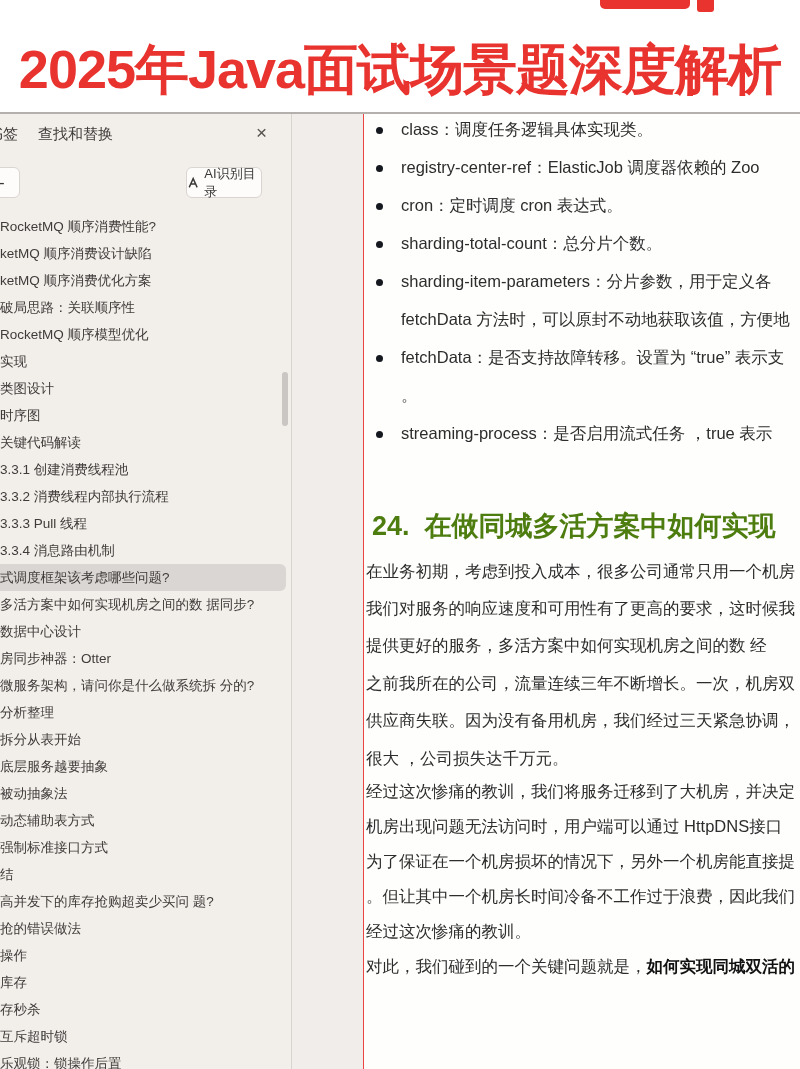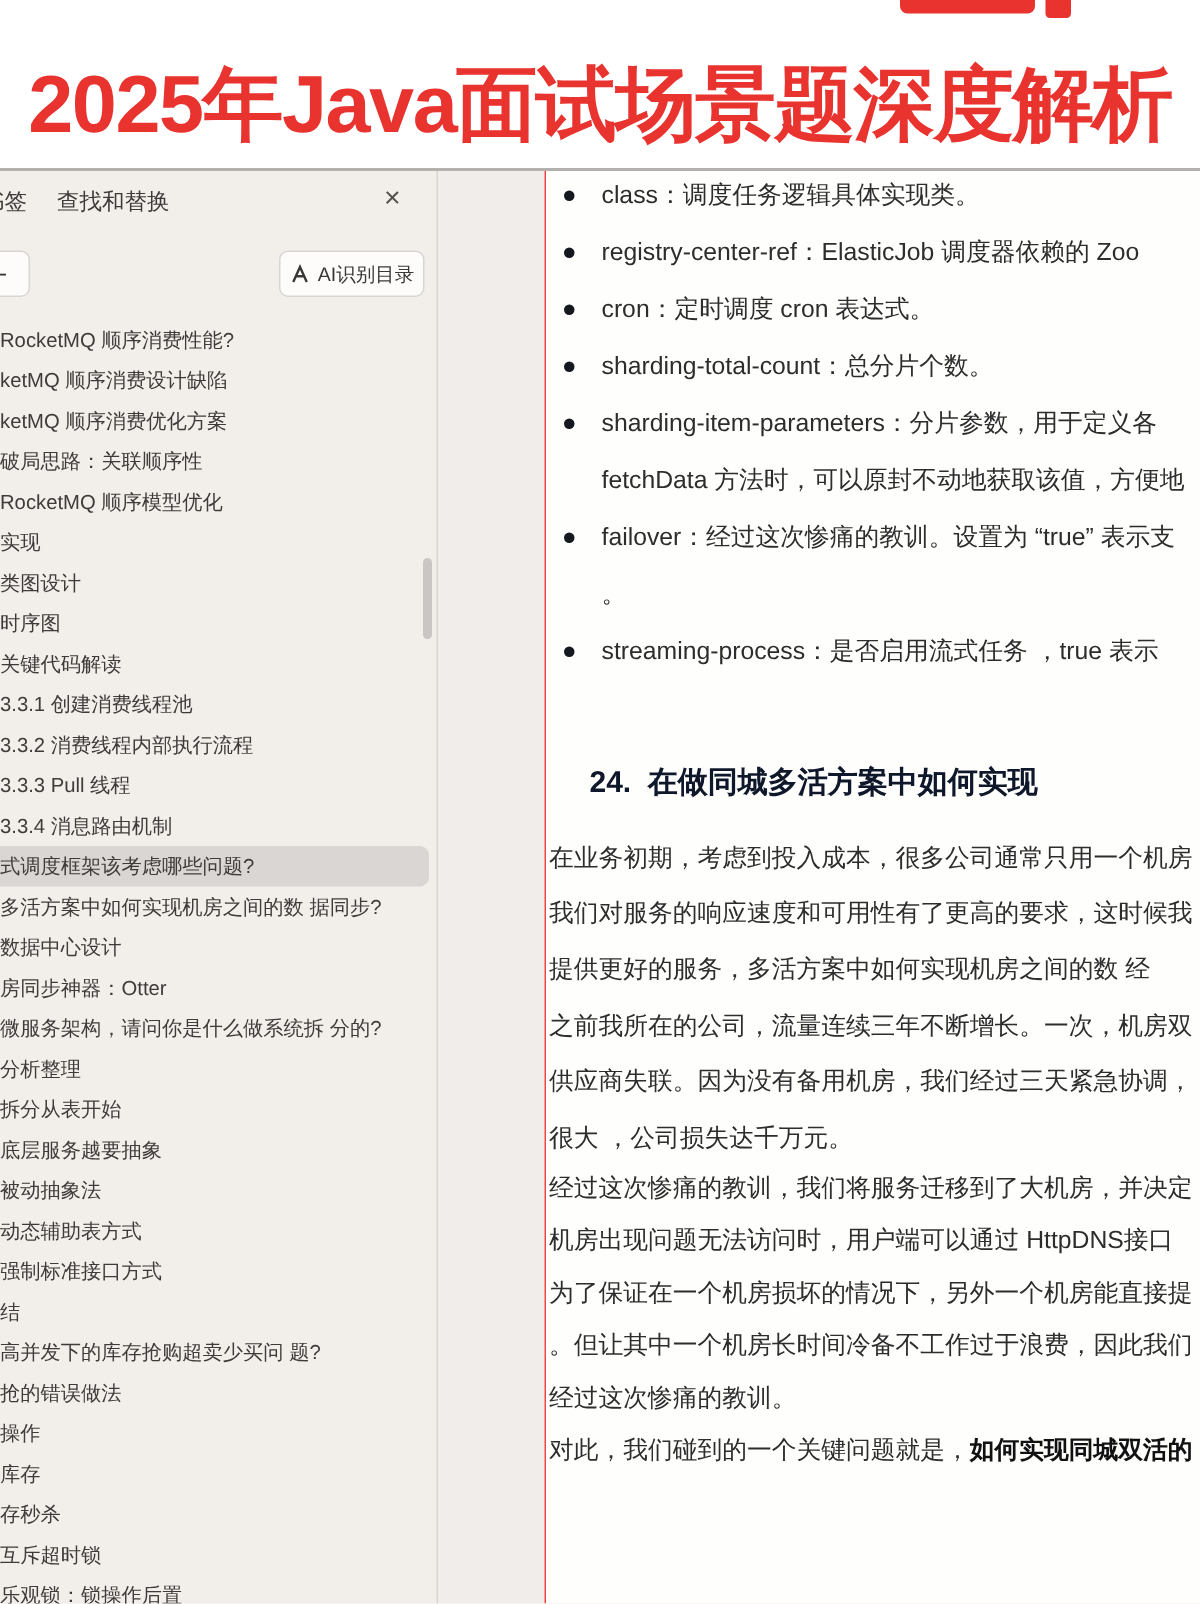--- a/index.html
+++ b/index.html
@@ -27,43 +27,43 @@
   
   .sb-tabs { position:absolute; top:11px; left:-12px; display:flex; gap:20px; font-size:15px; color:#3d3b39; white-space:nowrap; }
   .sb-tab { cursor:default; }
   .sb-close { position:absolute; top:9px; left:256px; font-size:19px; color:#55524f; line-height:20px; }
   .sb-btn {
     position:absolute; top:53px; height:31px; background:#fdfcfb;
     border:1px solid #d9d5d1; border-radius:6px; display:flex; align-items:center;
     justify-content:center; font-size:13px; color:#3a3836;
   }
   .btn-collapse { left:-16px; width:36px; font-size:16px; }
-  .btn-ai { left:186px; width:97px; gap:5px; }
+  .btn-ai { left:186px; width:76px; gap:5px; }
   .btn-ai svg { width:14px; height:14px; stroke:#3a3836; stroke-width:1.6; fill:none; }
   
   .toc { position:absolute; top:99px; left:0; width:292px; margin-left:-8px; }
   .toc-item {
     height:27px; display:flex; align-items:center; white-space:nowrap;
     font-size:13.5px; color:#3e3c3a; padding-left:8px; overflow:hidden;
   }
   .toc-item.hl { background:#dad6d3; border-radius:6px; width:294px; }
   .sb-scroll { position:absolute; left:282px; top:258px; width:6px; height:54px; background:#c9c6c3; border-radius:3px; }
   
   .bullets { position:absolute; top:-3px; left:0; width:437px; }
   .c-line {
     height:38px; display:flex; align-items:center; white-space:nowrap;
     font-size:16.5px; color:#2d2d2d; padding-left:37px; position:relative; overflow:visible;
   }
   .c-line.b::before {
     content:""; position:absolute; left:12px; top:50%; margin-top:-3.5px;
     width:7px; height:7px; background:#15181f; border-radius:50%;
   }
   .heading {
-    position:absolute; top:394px; left:8px; font-size:20px; font-weight:800;
-    color:#0f172a; white-space:pre; letter-spacing:0;margin-left:21px;
+    position:absolute; top:394px; left:8px; font-size:27px; font-weight:800;
+    color:#4d7c0f; white-space:pre; letter-spacing:0;
   }
   .para { position:absolute; left:0; width:437px; }
   .para1 { top:439px; }
   .para2 { top:660px; }
   .p-line {
     display:flex; align-items:center; white-space:nowrap;
     font-size:16.5px; color:#2d2d2d; padding-left:2px;
   }
   .para1 .p-line { height:37.4px; }
   .para2 .p-line { height:35px; }
@@ -130,21 +130,21 @@
   </div>
   <div class="panel2"></div>
   <div class="page">
     <div class="bullets" id="bullets">
         <div class="c-line b">class：调度任务逻辑具体实现类。</div>
         <div class="c-line b">registry-center-ref：ElasticJob 调度器依赖的 Zoo</div>
         <div class="c-line b">cron：定时调度 cron 表达式。</div>
         <div class="c-line b">sharding-total-count：总分片个数。</div>
         <div class="c-line b">sharding-item-parameters：分片参数，用于定义各</div>
         <div class="c-line">fetchData 方法时，可以原封不动地获取该值，方便地</div>
-        <div class="c-line b">failover：经过这次惨痛的教训。设置为 “true” 表示支</div>
+        <div class="c-line b">fetchData：是否支持故障转移。设置为 “true” 表示支</div>
         <div class="c-line">。</div>
         <div class="c-line b">streaming-process：是否启用流式任务 ，true 表示</div>
       </div>
     <div class="heading">24.  在做同城多活方案中如何实现</div>
     <div class="para para1" id="para1">
         <div class="p-line">在业务初期，考虑到投入成本，很多公司通常只用一个机房</div>
         <div class="p-line">我们对服务的响应速度和可用性有了更高的要求，这时候我</div>
         <div class="p-line">提供更好的服务，多活方案中如何实现机房之间的数 经</div>
         <div class="p-line">之前我所在的公司，流量连续三年不断增长。一次，机房双</div>
         <div class="p-line">供应商失联。因为没有备用机房，我们经过三天紧急协调，</div>

